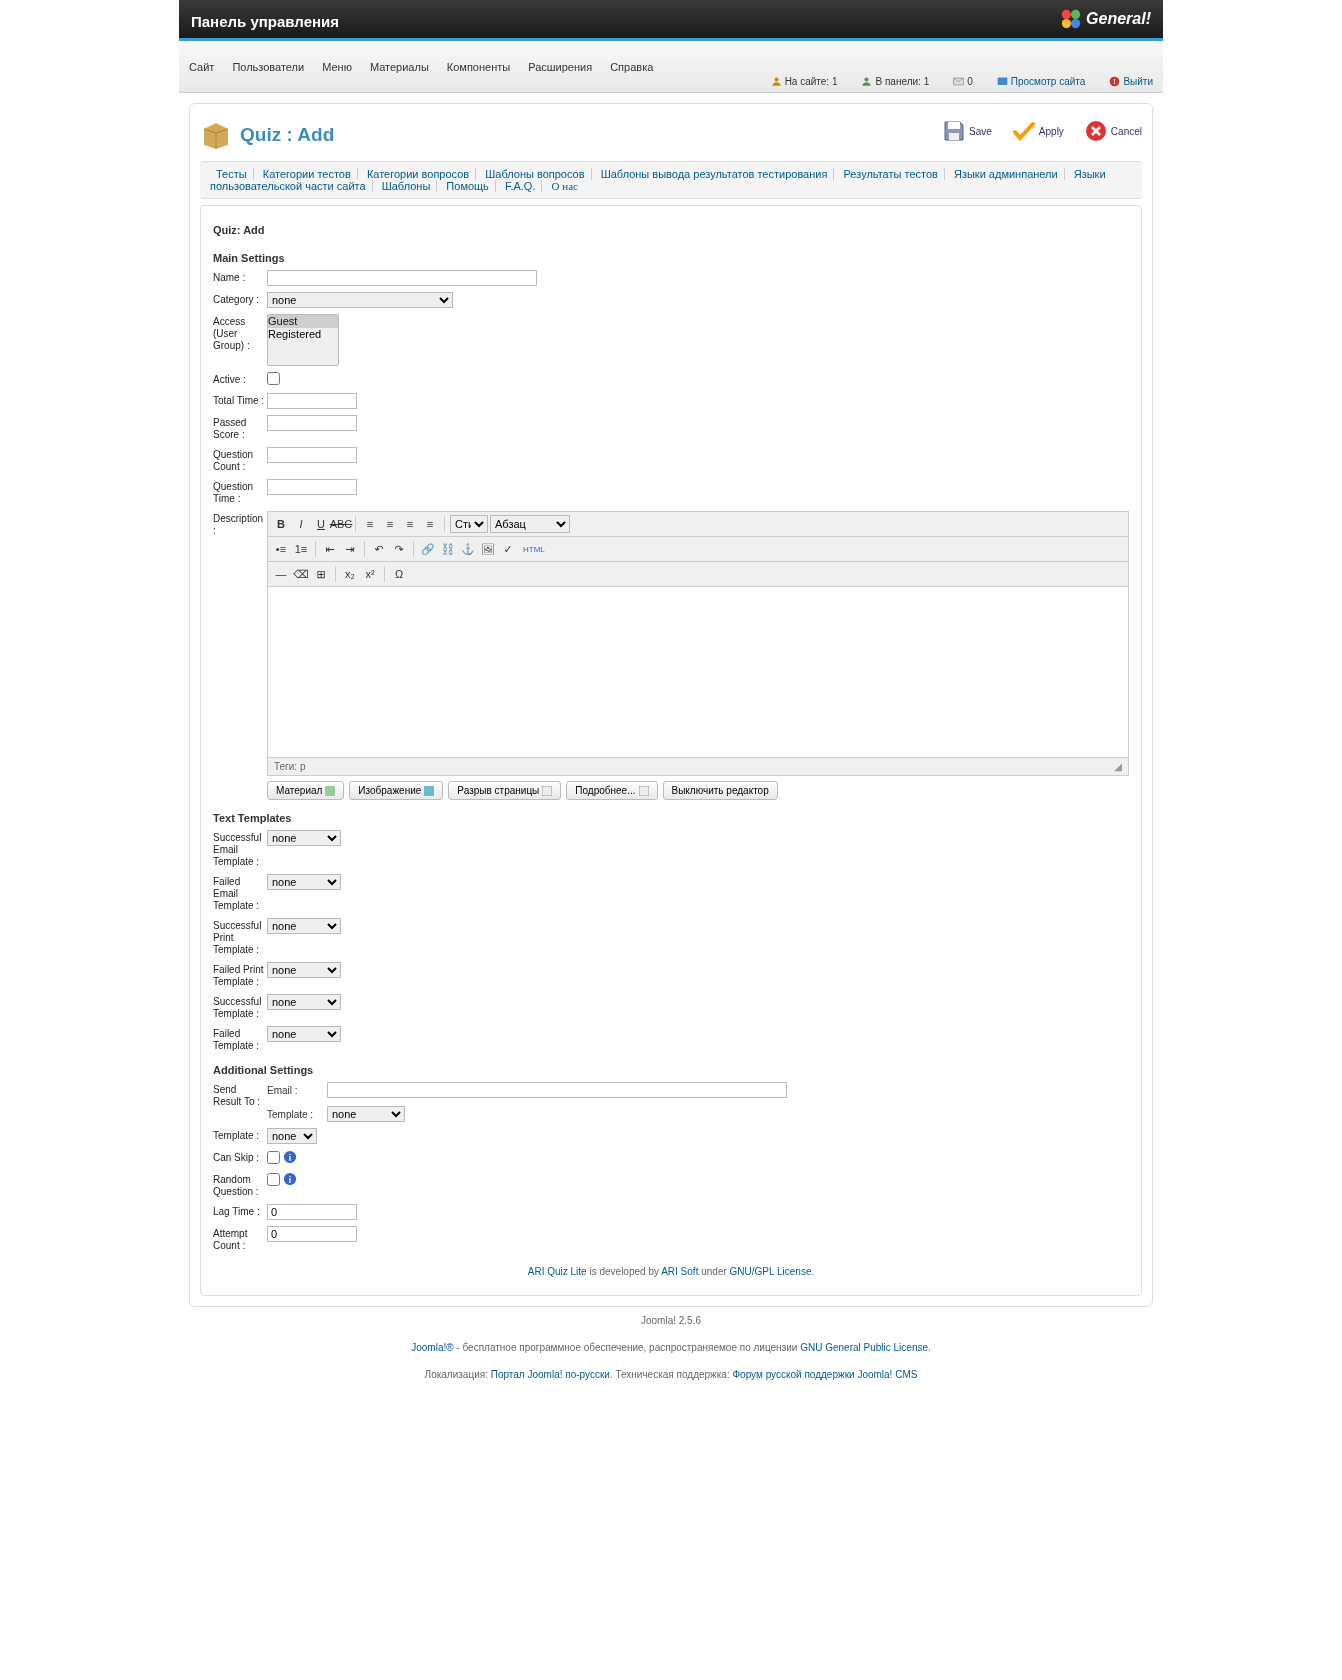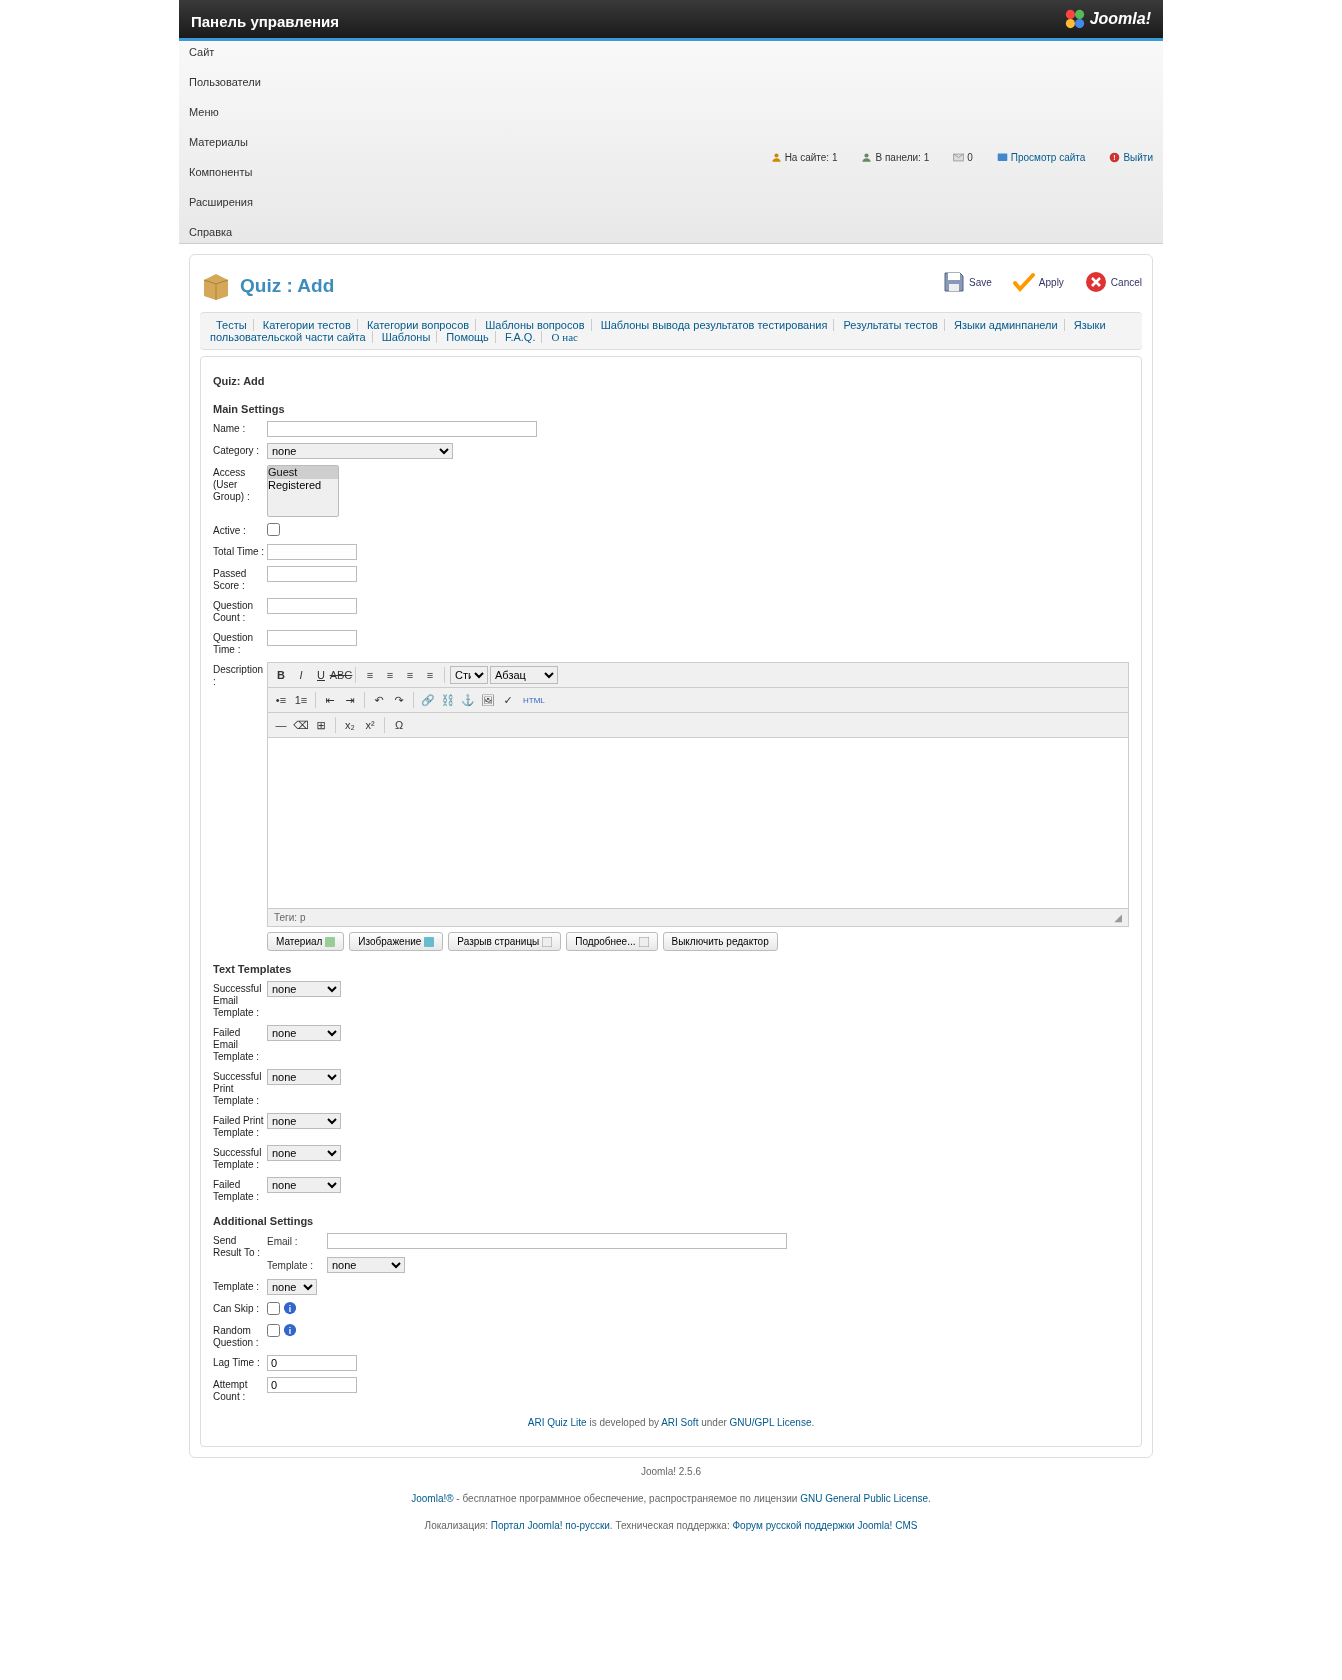--- a/index.html
+++ b/index.html
@@ -3,21 +3,21 @@
 <meta charset="utf-8">
 <style>
 * { box-sizing: border-box; margin: 0; padding: 0; }
 body { font-family: Arial, Helvetica, sans-serif; font-size: 11px; background: #fff; color: #333; }
 .wrapper { width: 984px; margin: 0 auto; }
 .header-bar { background: linear-gradient(#3a3a3a, #1a1a1a); border-bottom: 3px solid #3a9ad9; padding: 8px 12px; display: flex; justify-content: space-between; align-items: flex-end; }
 .header-title { color: #fff; font-size: 15px; font-weight: bold; }
 .joomla-logo { color: #fff; font-size: 16px; font-style: italic; font-weight: bold; display: flex; align-items: center; gap: 4px; }
 .joomla-logo svg { width: 22px; height: 22px; }
 .top-menu { background: linear-gradient(#f9f9f9, #e8e8e8); border-bottom: 1px solid #ccc; padding: 5px 10px; display: flex; justify-content: space-between; align-items: center; }
-.top-menu-left { display: flex; gap: 18px; flex-direction: column; }
+.top-menu-left { display: flex; gap: 18px; }
 .top-menu-left a { color: #333; text-decoration: none; cursor: pointer; }
 .top-menu-right { display: flex; gap: 24px; align-items: center; font-size: 10px; margin-top: 30px; }
 .top-menu-right span { display: flex; align-items: center; gap: 3px; }
 .status-icon { width: 11px; height: 11px; display: inline-block; }
 .content { padding: 10px; }
 .page-box { border: 1px solid #ddd; border-radius: 6px; padding: 10px; background: #fff; }
 .page-header { display: flex; justify-content: space-between; align-items: flex-start; padding: 5px 0 10px; }
 .page-title-wrap { display: flex; align-items: center; gap: 8px; }
 .box-icon { width: 32px; height: 32px; }
 .page-title { color: #3c8dbc; font-size: 19px; font-weight: bold; }
@@ -57,21 +57,21 @@
 <div class="wrapper">
   <div class="header-bar">
     <div class="header-title">Панель управления</div>
     <div class="joomla-logo">
       <svg viewBox="0 0 24 24">
           <circle cx="7" cy="7" r="5" fill="#f44"></circle>
           <circle cx="17" cy="7" r="5" fill="#5b5"></circle>
           <circle cx="7" cy="17" r="5" fill="#fb3"></circle>
           <circle cx="17" cy="17" r="5" fill="#48e"></circle>
         </svg>
-      <span>Joomla!</span>
+      <span>General!</span>
     </div>
   </div>
 
   <div class="top-menu">
     <div class="top-menu-left">
       <a>Сайт</a>
       <a>Пользователи</a>
       <a>Меню</a>
       <a>Материалы</a>
       <a>Компоненты</a>
@@ -223,21 +223,21 @@
                 <span class="ed-btn">
                     <s>ABC</s>
                   </span>
                 <span class="ed-sep"></span>
                 <span class="ed-btn">≡</span>
                 <span class="ed-btn">≡</span>
                 <span class="ed-btn">≡</span>
                 <span class="ed-btn">≡</span>
                 <span class="ed-sep"></span>
                 <select class="ed-select" style="width:38px"><option>Стиль</option></select>
-                <select class="ed-select" style="width:68px"><option>Абзац</option></select>
+                <select class="ed-select" style="width:80px"><option>Абзац</option></select>
               </div>
               <div class="editor-toolbar">
                 <span class="ed-btn">•≡</span>
                 <span class="ed-btn">1≡</span>
                 <span class="ed-sep"></span>
                 <span class="ed-btn">⇤</span>
                 <span class="ed-btn">⇥</span>
                 <span class="ed-sep"></span>
                 <span class="ed-btn">↶</span>
                 <span class="ed-btn">↷</span>

